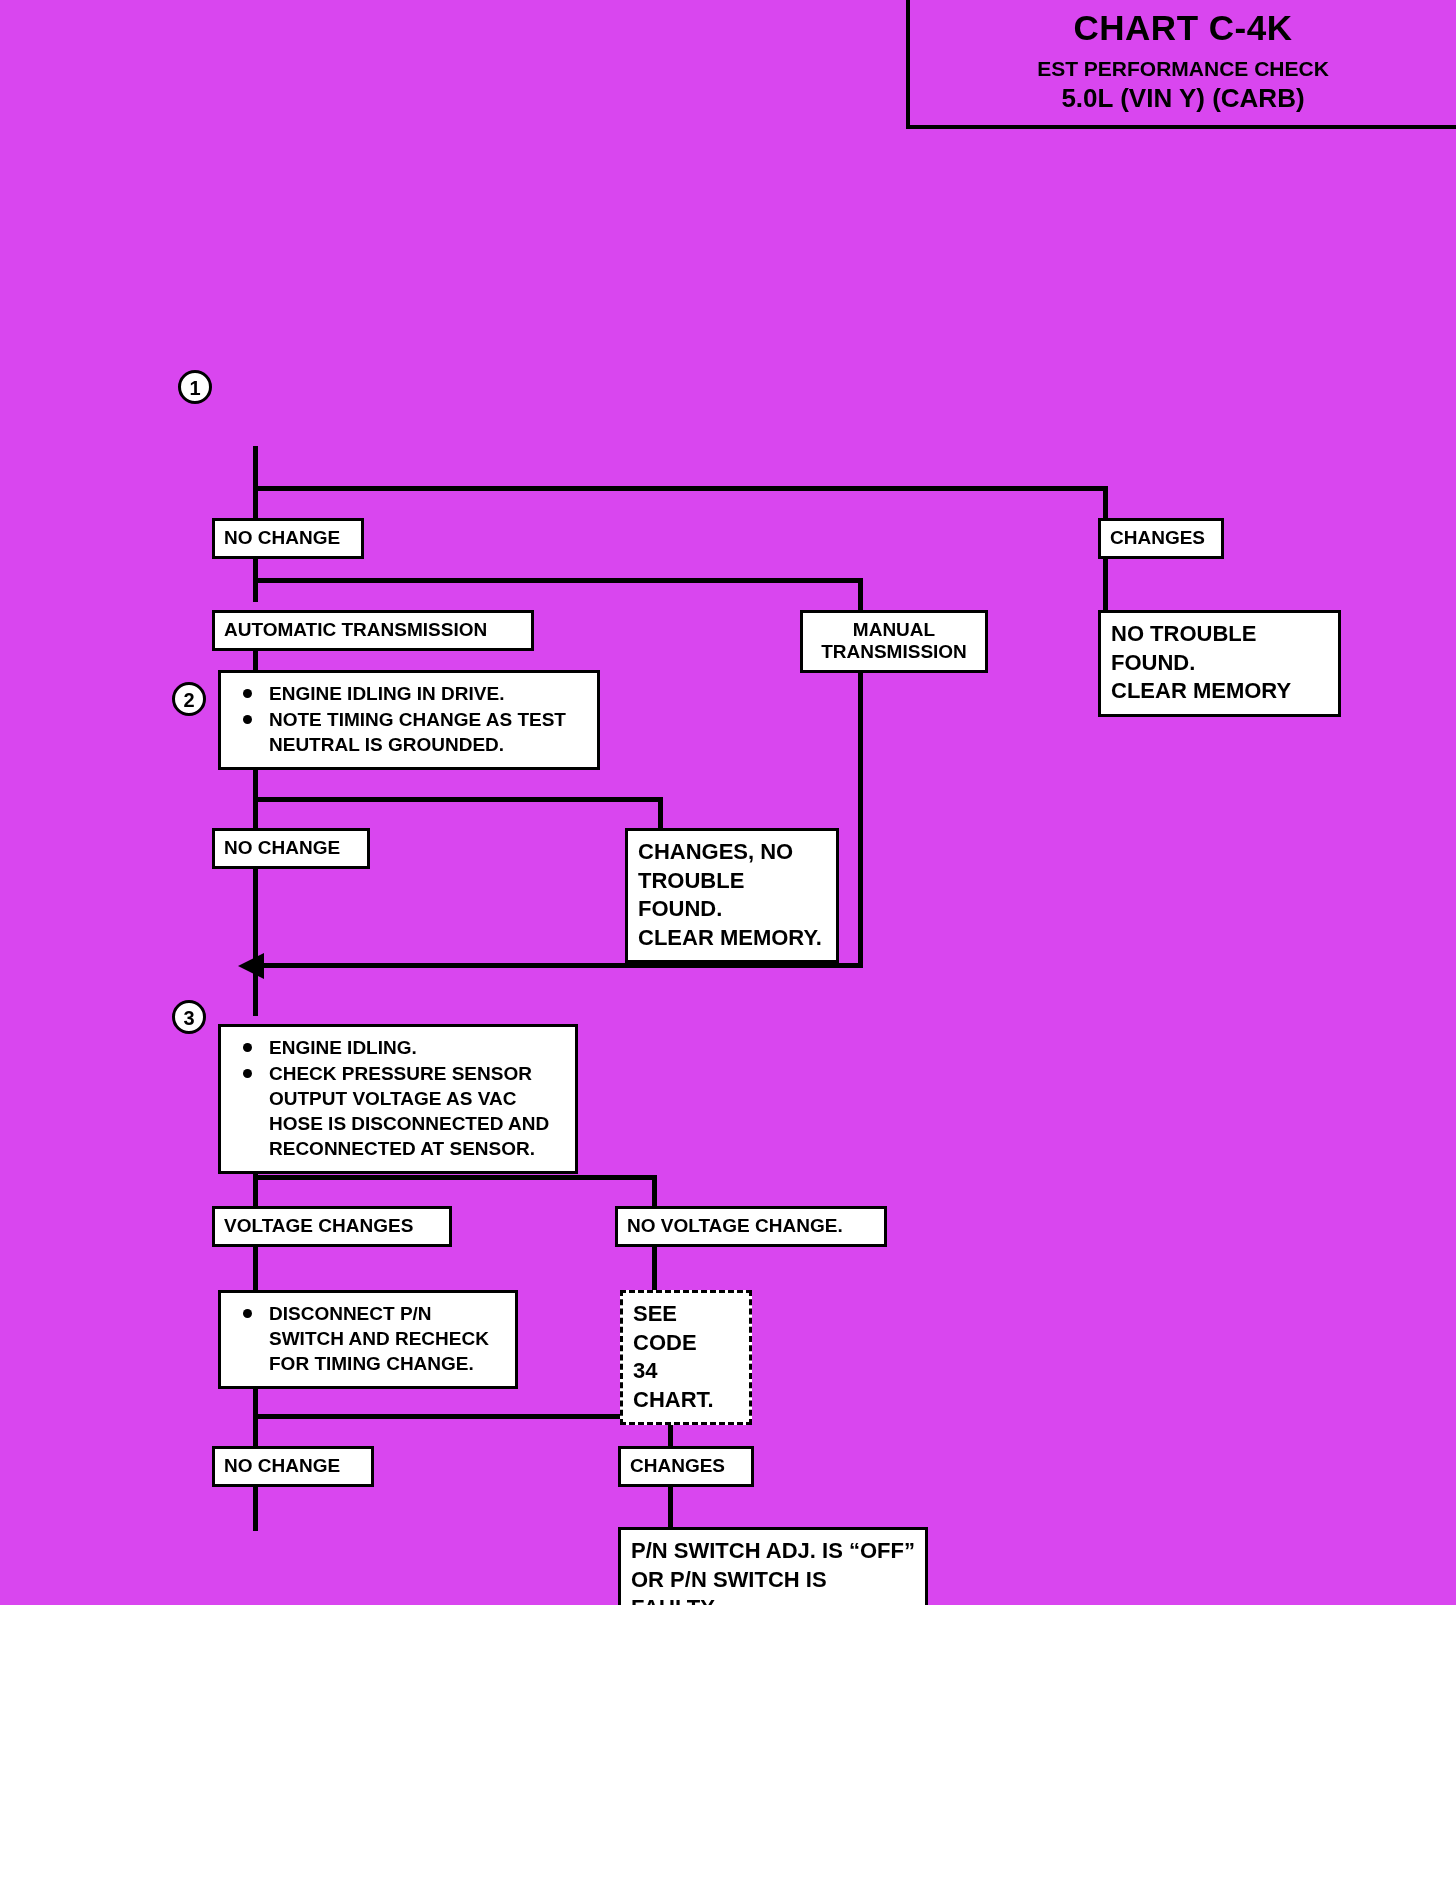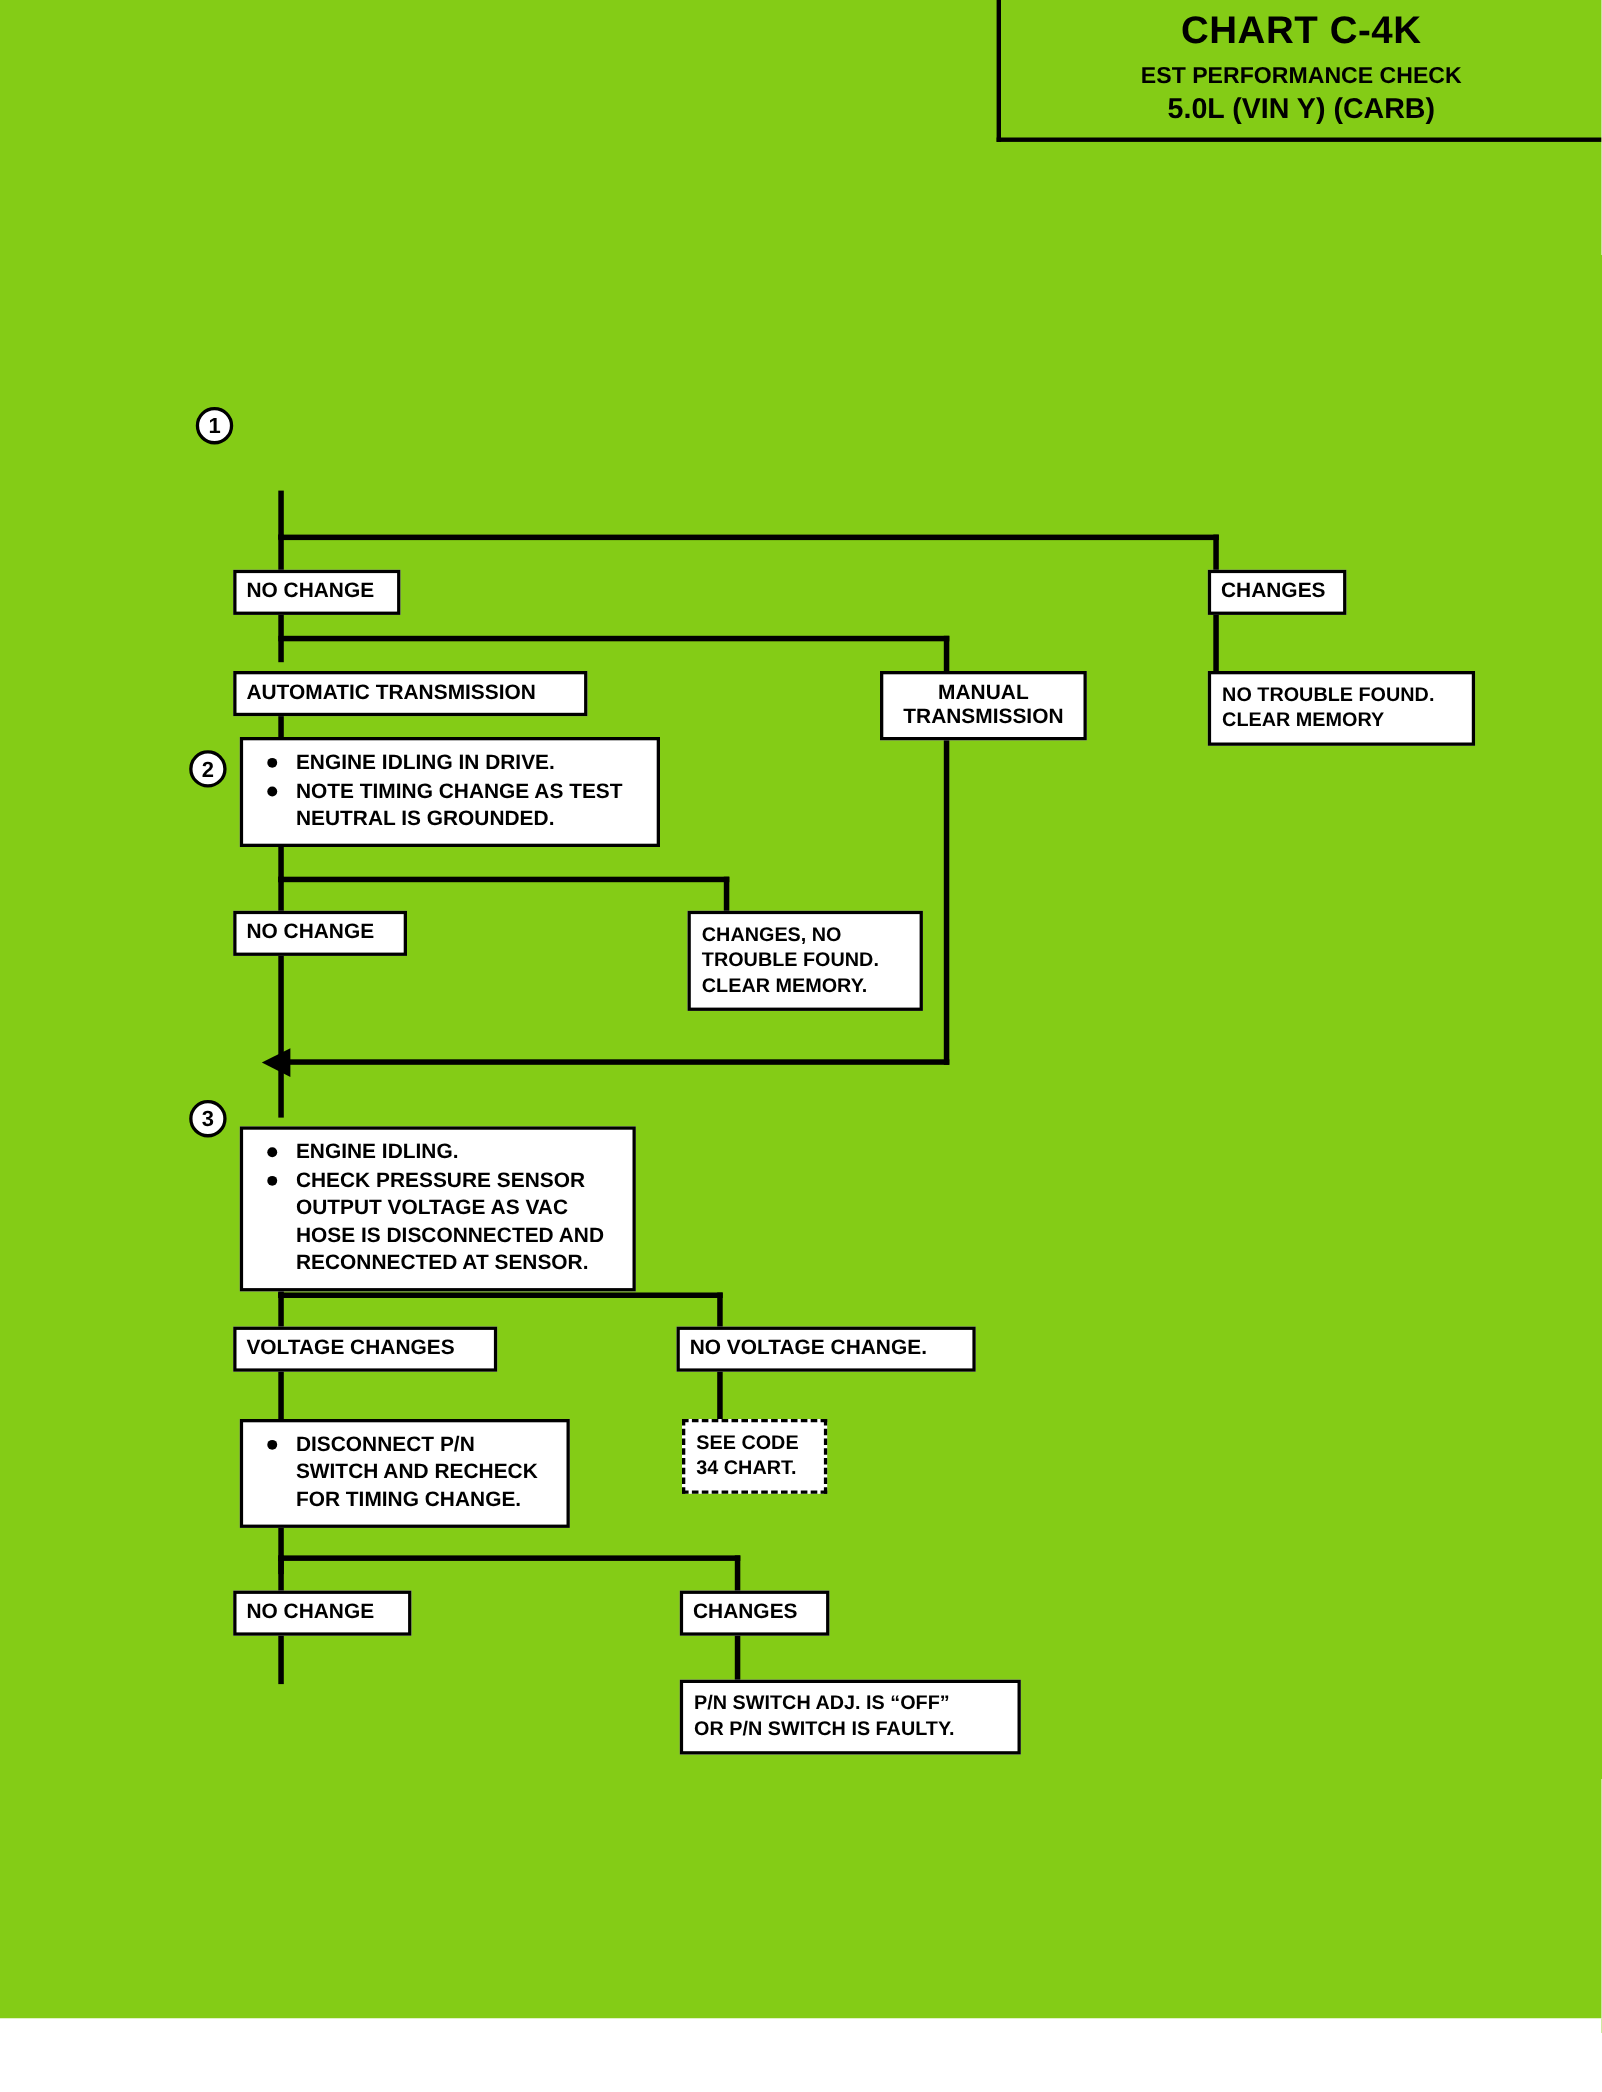--- a/index.html
+++ b/index.html
@@ -7,22 +7,22 @@
     padding: 0;
     background: #ffffff;
   }
   body {
     font-family: "Liberation Sans", sans-serif;
     color: #000000;
   }
   #page {
     position: relative;
     width: 1456px;
-    height: 1835px;
-    background: #84cc16;
+    height: 1605px;
+    background: #d946ef;
     overflow: hidden;
   }
 
   
   .title-block {
     position: absolute;
     left: 906px;
     top: 0px;
     width: 550px;
     border-left: 4px solid #000;
@@ -71,21 +71,21 @@
 
   
   .pill {
     padding: 6px 9px 7px 9px;
     font-size: 19px;
     line-height: 1.15;
   }
   
   .blk {
     padding: 7px 10px 8px 10px;
-    font-size: 18px;
+    font-size: 22px;
     line-height: 1.30;
   }
   
   .step {
     padding: 8px 10px 9px 18px;
     font-size: 19px;
     line-height: 1.32;
   }
   .bullets {
     margin: 0;

